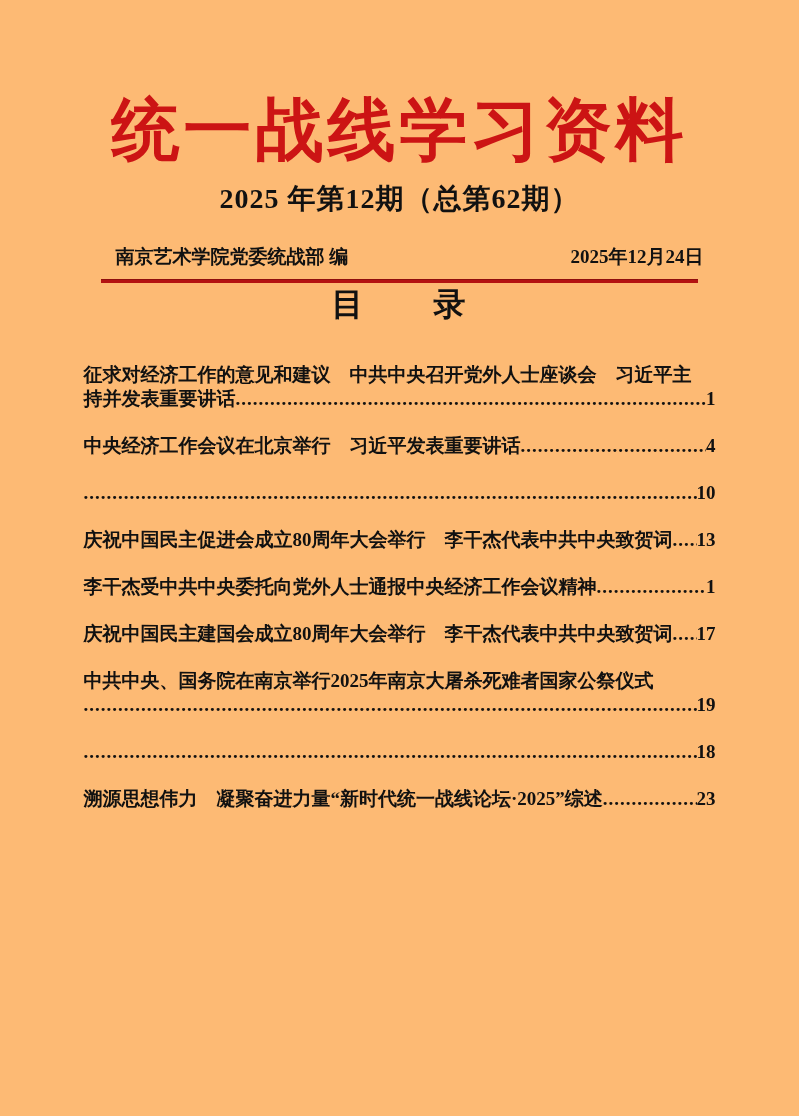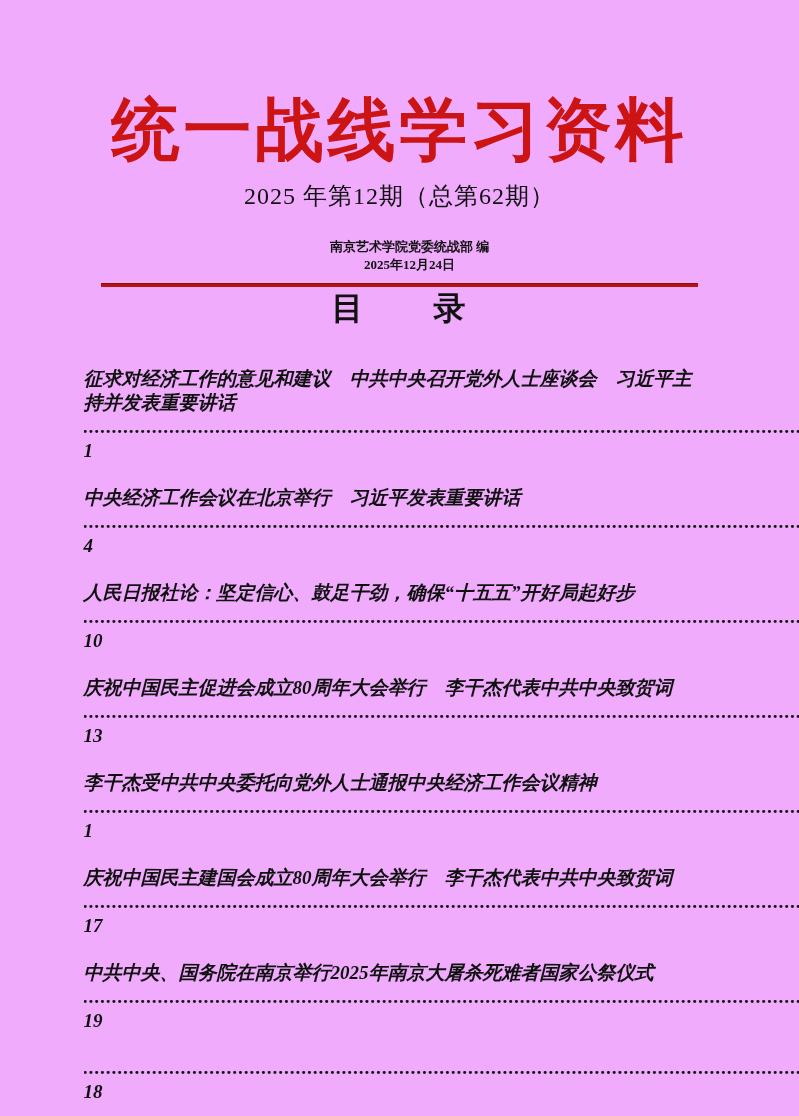--- a/index.html
+++ b/index.html
@@ -10,55 +10,54 @@
   *{margin:0;padding:0;box-sizing:border-box;}
   html,body{background:#ffffff;}
   body{
     font-family:"Liberation Serif","DejaVu Serif",serif;
     color:var(--ink);
   }
   .doc-page{
     position:relative;
     width:799px;
     height:1116px;
-    background:#f0abfc;
+    background:#fdba74;
     overflow:hidden;
     margin:0 auto;
   }
   .content{
     width:632px;
     margin:0 auto;
   }
   .masthead-title{
     margin-top:86px;
     text-align:center;
     font-size:68px;
     font-weight:bold;
     letter-spacing:4px;
     color:var(--accent);
     line-height:1.3;
     white-space:nowrap;
   }
   .issue-line{
     margin-top:6px;
     text-align:center;
-    font-size:24px;
-    font-weight:normal;
+    font-size:28px;
+    font-weight:bold;
     letter-spacing:1px;
   }
   .credit-row{
     margin-top:26px;
     display:flex;
     justify-content:space-between;
-    align-items:center;
+    align-items:flex-end;
     font-weight:bold;
-    font-size:13px;
+    font-size:19px;
     padding-left:32px;
     padding-right:12px;
-    flex-direction:column;
   }
   .red-rule{
     margin-top:9px;
     margin-left:17px;
     width:597px;
     height:4px;
     background:var(--rule);
     border-top:1px solid #8f0d0d;
   }
   .toc-heading{
@@ -72,26 +71,24 @@
     margin-top:36px;
   }
   .toc-entry{
     margin-bottom:23px;
   }
   .toc-line{
     font-size:19px;
     line-height:24px;
     font-weight:bold;
     white-space:pre;
-    font-style:italic;
   }
   .toc-line.last{
     display:flex;
     align-items:baseline;
-    flex-direction:column;
   }
   .toc-line.last .entry-text{
     flex-shrink:0;
   }
   .leader{
     flex:1;
     min-width:6px;
     overflow:hidden;
     white-space:nowrap;
     font-weight:bold;
@@ -135,21 +132,20 @@
       <div class="toc-entry">
         <div class="toc-line last">
           <span class="entry-text">中央经济工作会议在北京举行　习近平发表重要讲话</span>
           <span class="leader">................................................................................................................................................................................................................................................................................................................................................................................................................</span>
           <span class="page-num">4</span>
         </div>
       </div>
 
       <div class="toc-entry">
         <div class="toc-line last">
-          <span class="entry-text">人民日报社论：坚定信心、鼓足干劲，确保“十五五”开好局起好步</span>
           <span class="leader">................................................................................................................................................................................................................................................................................................................................................................................................................</span>
           <span class="page-num">10</span>
         </div>
       </div>
 
       <div class="toc-entry">
         <div class="toc-line last">
           <span class="entry-text">庆祝中国民主促进会成立80周年大会举行　李干杰代表中共中央致贺词</span>
           <span class="leader">................................................................................................................................................................................................................................................................................................................................................................................................................</span>
           <span class="page-num">13</span>
@@ -182,20 +178,21 @@
 
       <div class="toc-entry">
         <div class="toc-line last">
           <span class="leader">................................................................................................................................................................................................................................................................................................................................................................................................................</span>
           <span class="page-num">18</span>
         </div>
       </div>
 
       <div class="toc-entry">
         <div class="toc-line last">
+          <span class="entry-text">溯源思想伟力　凝聚奋进力量“新时代统一战线论坛·2025”综述</span>
           <span class="leader">................................................................................................................................................................................................................................................................................................................................................................................................................</span>
           <span class="page-num">23</span>
         </div>
       </div>
 
     </div>
   </div>
 </div>
 
 </body></html>

